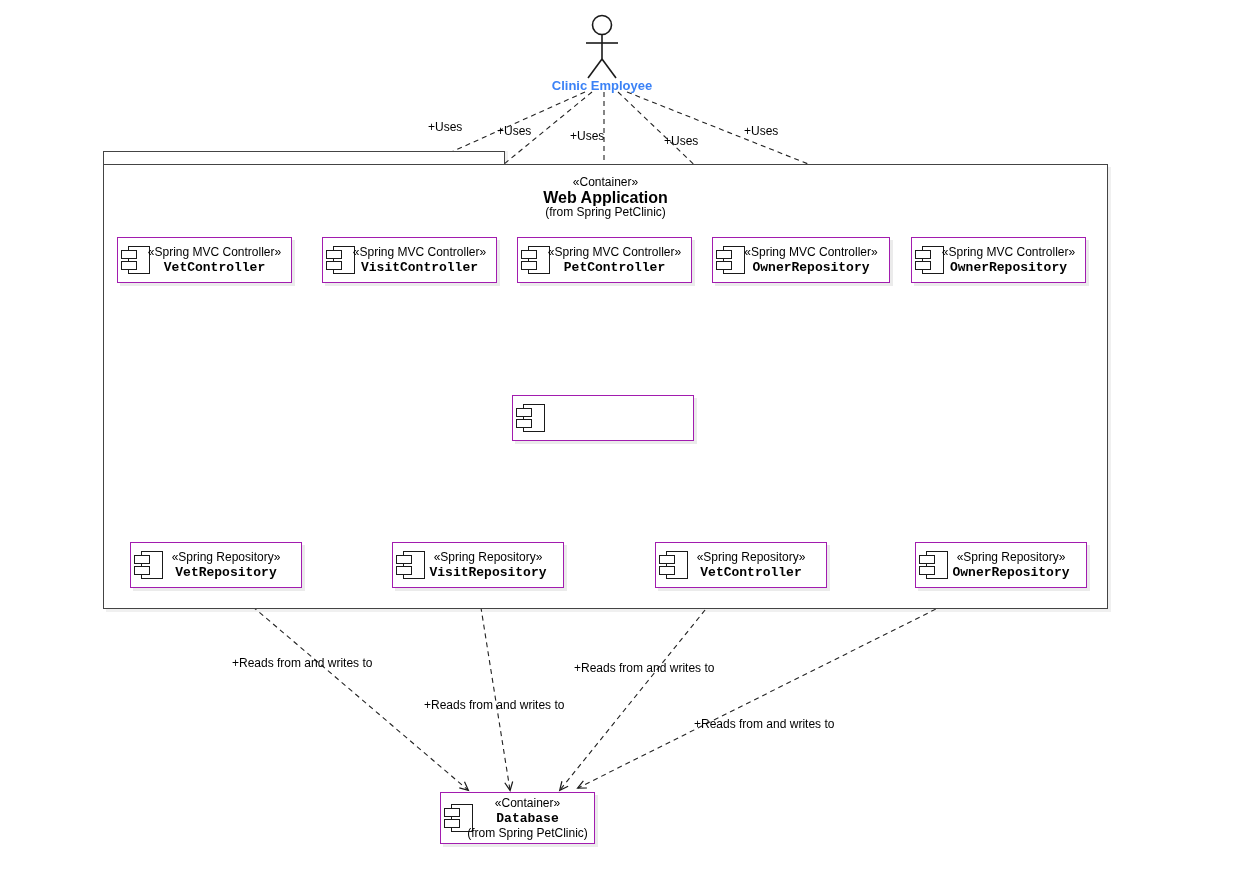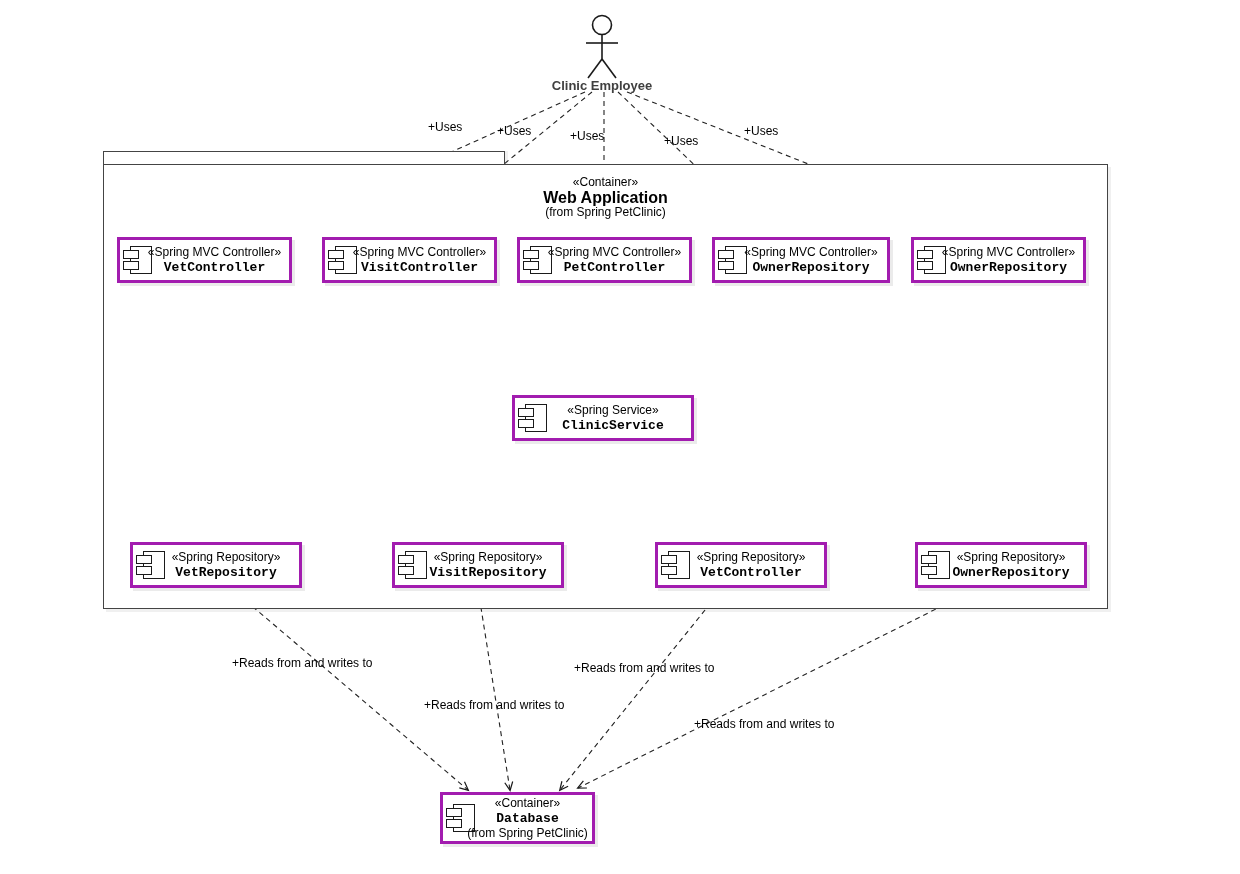--- a/index.html
+++ b/index.html
@@ -27,21 +27,21 @@
   }
 
   
   .actor {
     position: absolute;
   }
   .actor-label {
     position: absolute;
     font-size: 13px;
     font-weight: bold;
-    color: #404040;
+    color: #3b82f6;
     white-space: nowrap;
     text-align: center;
   }
 
   
   .pkg {
     position: absolute;
     border: 1px solid #444;
     background: #ffffff;
     box-shadow: 3px 3px 0 rgba(0,0,0,0.06);
@@ -64,21 +64,21 @@
     color: #000;
   }
   .pkg-stereo { font-size: 12px; }
   .pkg-name   { font-size: 16px; font-weight: bold; }
   .pkg-from   { font-size: 12px; }
 
   
   .node {
     position: absolute;
     box-sizing: border-box;
-    border: 3px solid #a21caf;
+    border: 1px solid #a21caf;
     background: #ffffff;
     box-shadow: 3px 3px 0 rgba(0,0,0,0.08);
   }
   .node-text {
     position: absolute;
     left: 26px;
     right: 6px;
     top: 50%;
     transform: translateY(-50%);
     text-align: center;
@@ -219,24 +219,20 @@
   <div class="node" style="left:911px; top:237px; width:175px; height:46px;">
     <div class="comp-icon"></div>
     <div class="node-text">
       <div class="node-stereo">«Spring MVC Controller»</div>
       <div class="node-name">OwnerRepository</div>
     </div>
   </div>
 
   <div class="node" style="left:512px; top:395px; width:182px; height:46px;">
     <div class="comp-icon"></div>
-    <div class="node-text">
-      <div class="node-stereo">«Spring Service»</div>
-      <div class="node-name">ClinicService</div>
-    </div>
   </div>
 
   <div class="node" style="left:130px; top:542px; width:172px; height:46px;">
     <div class="comp-icon"></div>
     <div class="node-text">
       <div class="node-stereo">«Spring Repository»</div>
       <div class="node-name">VetRepository</div>
     </div>
   </div>
 

